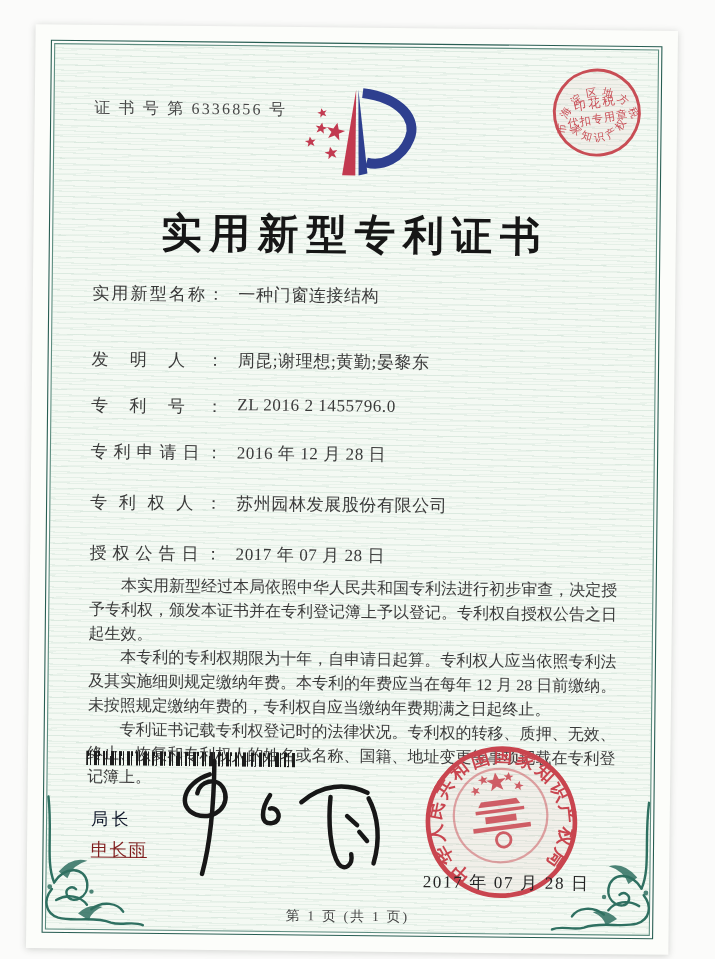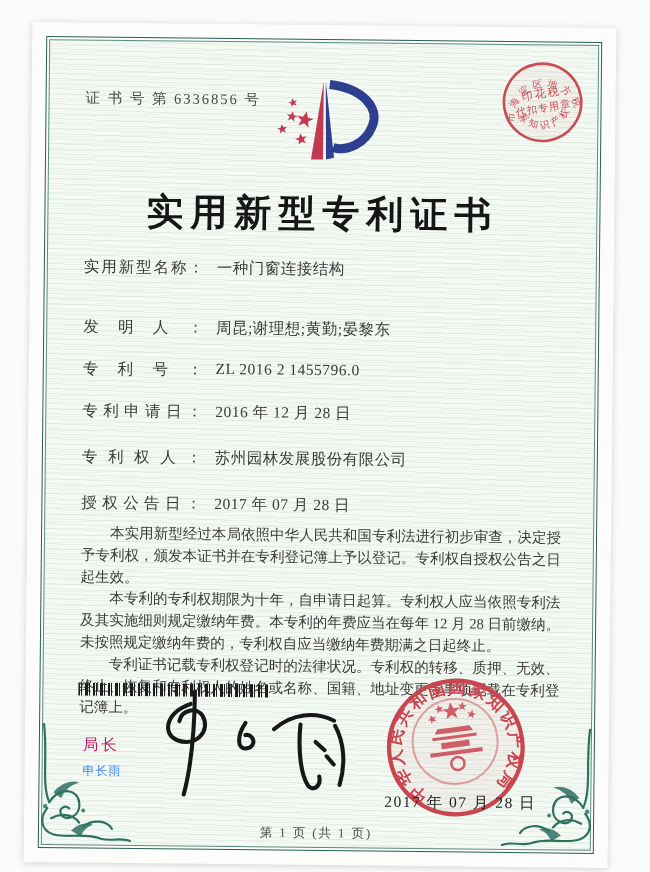--- a/index.html
+++ b/index.html
@@ -60,22 +60,22 @@
 
   .barcode{
     position:absolute;left:53px;top:660px;width:190px;height:13px;
     background-image:repeating-linear-gradient(90deg,
       #1d1d1d 0 2px, transparent 2px 3px,
       #1d1d1d 3px 4px, transparent 4px 7px,
       #1d1d1d 7px 10px, transparent 10px 11px,
       #1d1d1d 11px 12px, transparent 12px 15px);
   }
 
-  .issuer-role{position:absolute;left:58px;top:712px;font-size:15.5px;color:#be185d;letter-spacing:3px;}
-  .issuer-name{position:absolute;left:58px;top:740px;font-size:12px;color:#3b82f6;letter-spacing:1px;}
+  .issuer-role{position:absolute;left:58px;top:712px;font-size:15.5px;color:#0f172a;letter-spacing:3px;}
+  .issuer-name{position:absolute;left:58px;top:740px;font-size:16px;color:#7f1d1d;letter-spacing:1px;text-decoration:underline;}
   .signature{position:absolute;left:122px;top:664px;width:205px;height:112px;}
 
   .seal{position:absolute;left:342px;top:632px;width:178px;height:178px;transform:rotate(-8deg);}
   .seal-date{
     position:absolute;left:360px;top:766px;width:200px;
     font-size:15.5px;color:#242424;letter-spacing:1.5px;white-space:nowrap;
   }
 
   .footer{
     position:absolute;left:0;right:0;top:800px;text-align:center;

